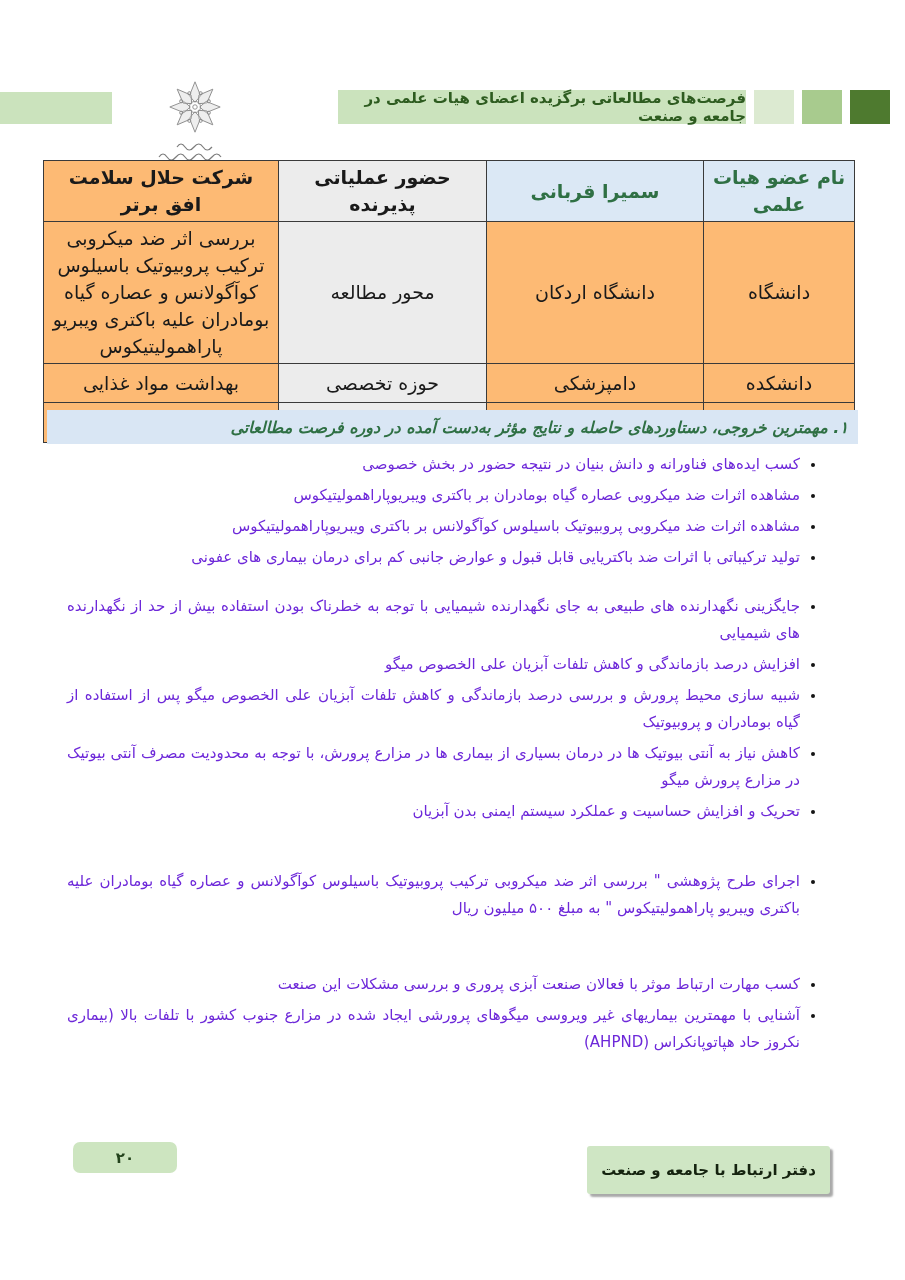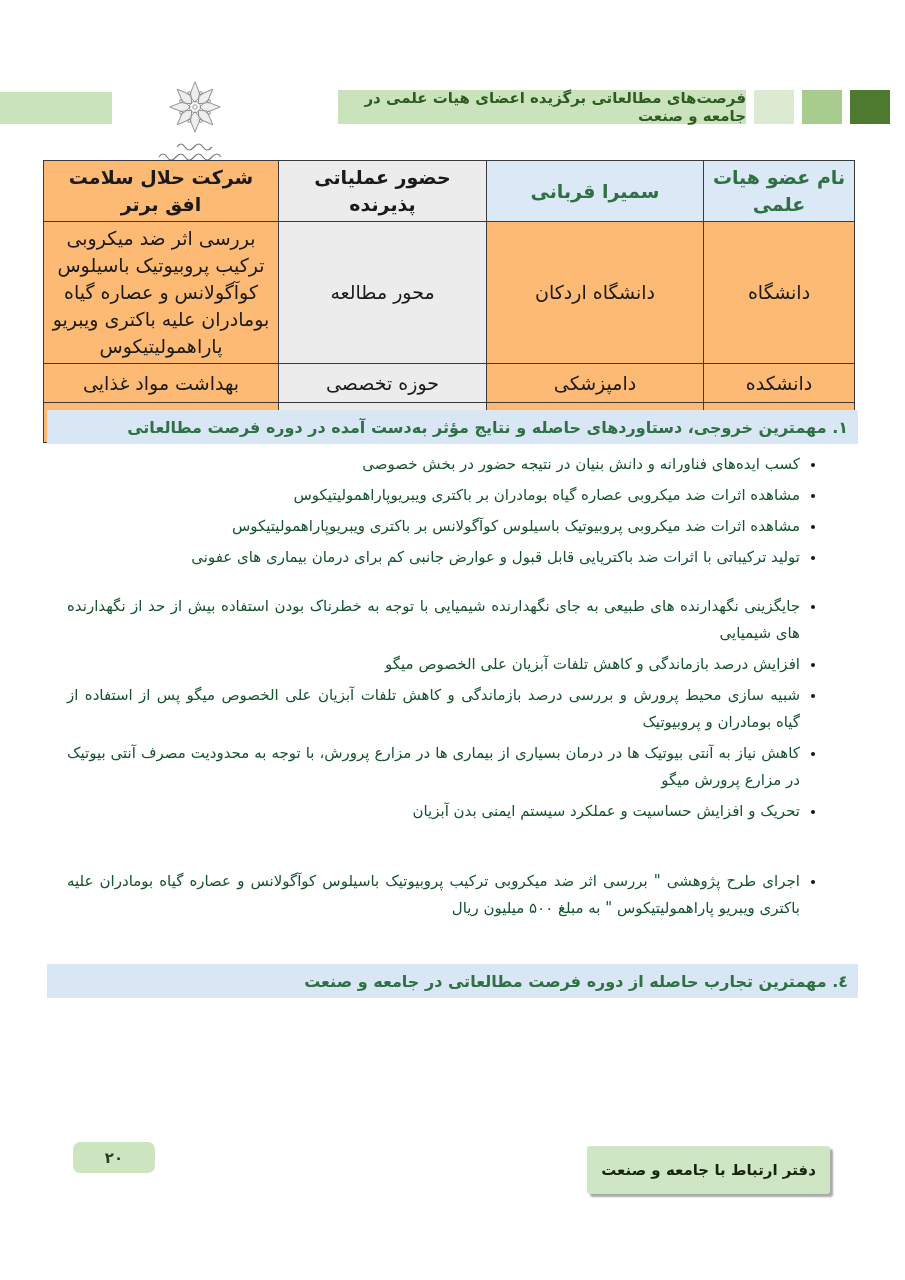--- a/index.html
+++ b/index.html
@@ -42,35 +42,35 @@
   table.info tr.r4 td{height:33px;}
   td.c-blue{background:#dbe8f5 !important;color:#2f7044;}
   td.c-gray{background:#ececec !important;}
   td.desc{line-height:28px;}
   
   .section{position:absolute;left:47px;width:811px;}
   .sec1{top:410px;} .sec2{top:586px;} .sec3{top:861px;} .sec4{top:964px;}
   .sec-head{
     height:34px;background:#d9e6f4;
     display:flex;align-items:center;
-    padding:0 10px;box-sizing:border-box;
+    padding:0 10px;box-sizing:border-box;font-style:italic;
   }
   .sec-head span{font-size:16px;font-weight:bold;color:#2f7044;}
   ul.bullets{
     margin:7px 0 0 0;padding:0 58px 0 6px;
     list-style:disc;
   }
   ul.bullets li{
     font-size:15px;line-height:27px;margin-bottom:4px;
-    text-align:justify;color:#14532d;padding-left:14px;
+    text-align:justify;color:#6d28d9;padding-left:14px;
   }
   ul.bullets li::marker{color:#141414;font-size:13px;}
   
   .page-num-box{
-    position:absolute;left:73px;top:1142px;width:82px;height:31px;
+    position:absolute;left:73px;top:1142px;width:104px;height:31px;
     background:#cde5c0;border-radius:7px;
     display:flex;align-items:center;justify-content:center;
     font-size:15px;font-weight:bold;color:#23431c;
   }
   .office-box{
     position:absolute;left:587px;top:1146px;width:243px;height:48px;
     background:#cfe6c4;border-radius:3px;
     box-shadow:3px 3px 2px #a9a9a9;
     display:flex;align-items:center;justify-content:center;
     font-size:15px;font-weight:bold;color:#15230f;
@@ -176,23 +176,24 @@
     </ul>
   </div>
 
   <div class="section sec3">
     <ul class="bullets">
       <li>اجرای طرح پژوهشی " بررسی اثر ضد میکروبی ترکیب پروبیوتیک باسیلوس کوآگولانس و عصاره گیاه بومادران علیه باکتری ویبریو پاراهمولیتیکوس " به مبلغ ۵۰۰ میلیون ریال</li>
     </ul>
   </div>
 
   <div class="section sec4">
-    <div class="sec-head">
-      <span>٤. مهمترین تجارب حاصله از دوره فرصت مطالعاتی در جامعه و صنعت</span>
-    </div>
+    <ul class="bullets">
+      <li>کسب مهارت ارتباط موثر با فعالان صنعت آبزی پروری و بررسی مشکلات این صنعت</li>
+      <li>آشنایی با مهمترین بیماریهای غیر ویروسی میگوهای پرورشی ایجاد شده در مزارع جنوب کشور با تلفات بالا (بیماری نکروز حاد هپاتوپانکراس (AHPND)</li>
+    </ul>
   </div>
 
   <div class="page-num-box">
     <span>۲۰</span>
   </div>
   <div class="office-box">
     <span>دفتر ارتباط با جامعه و صنعت</span>
   </div>
 
 </div>

